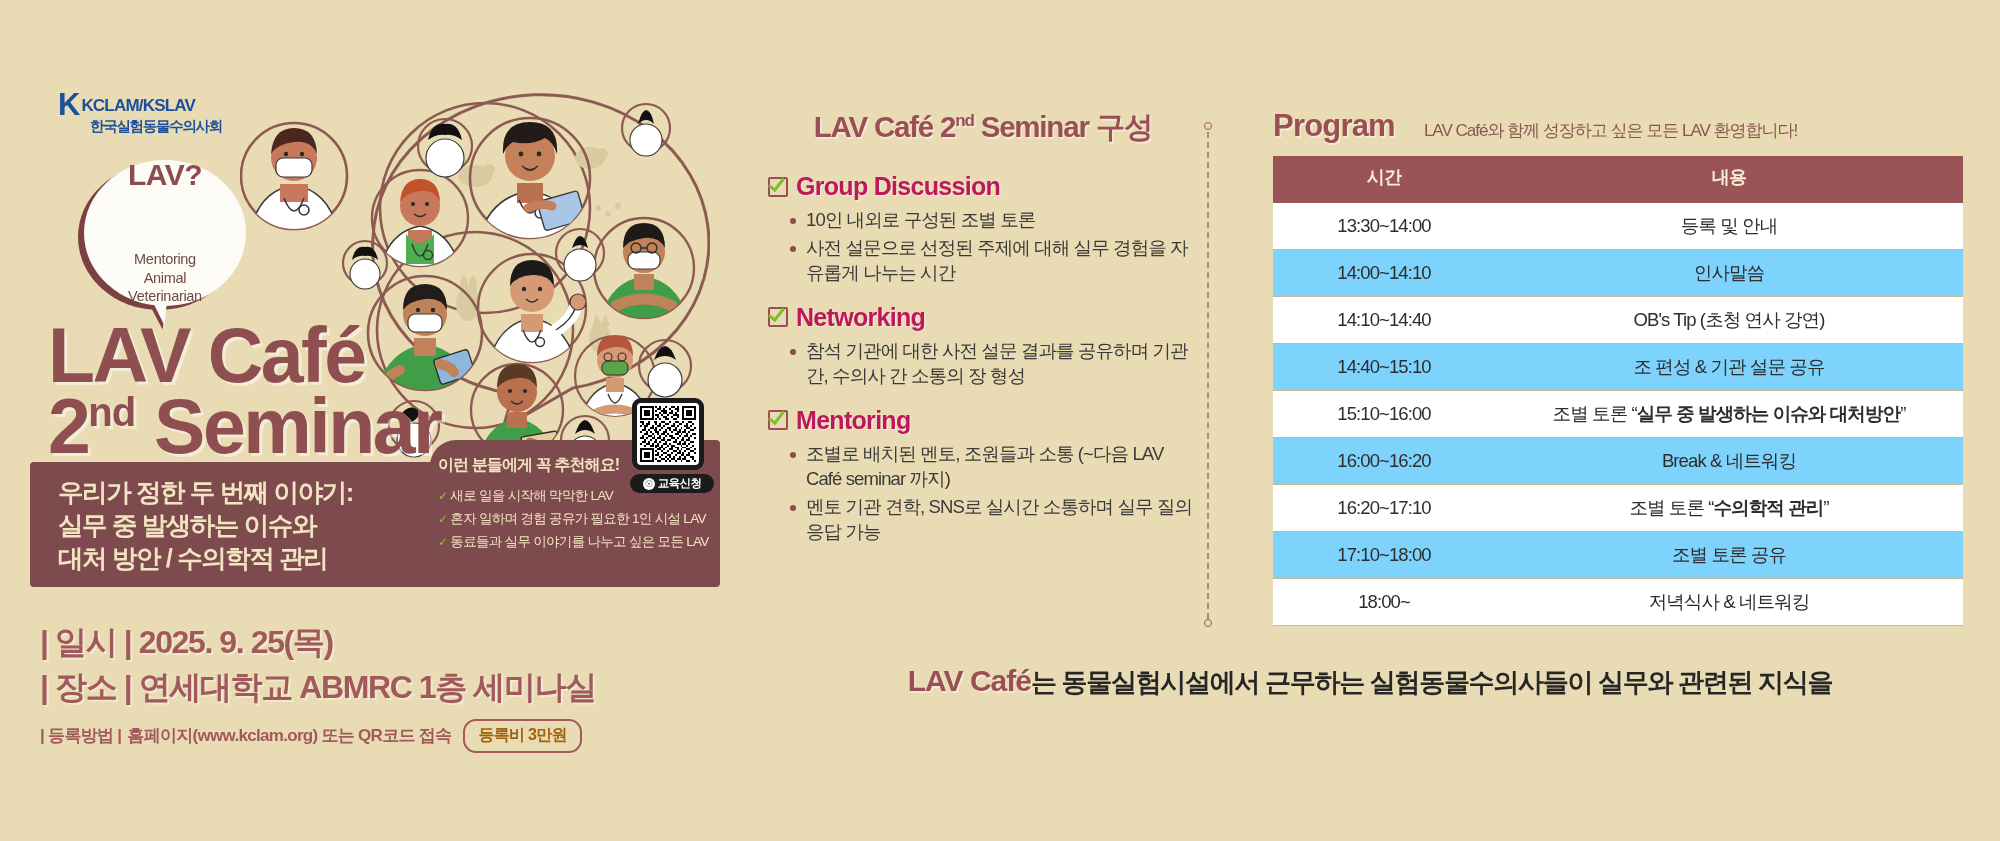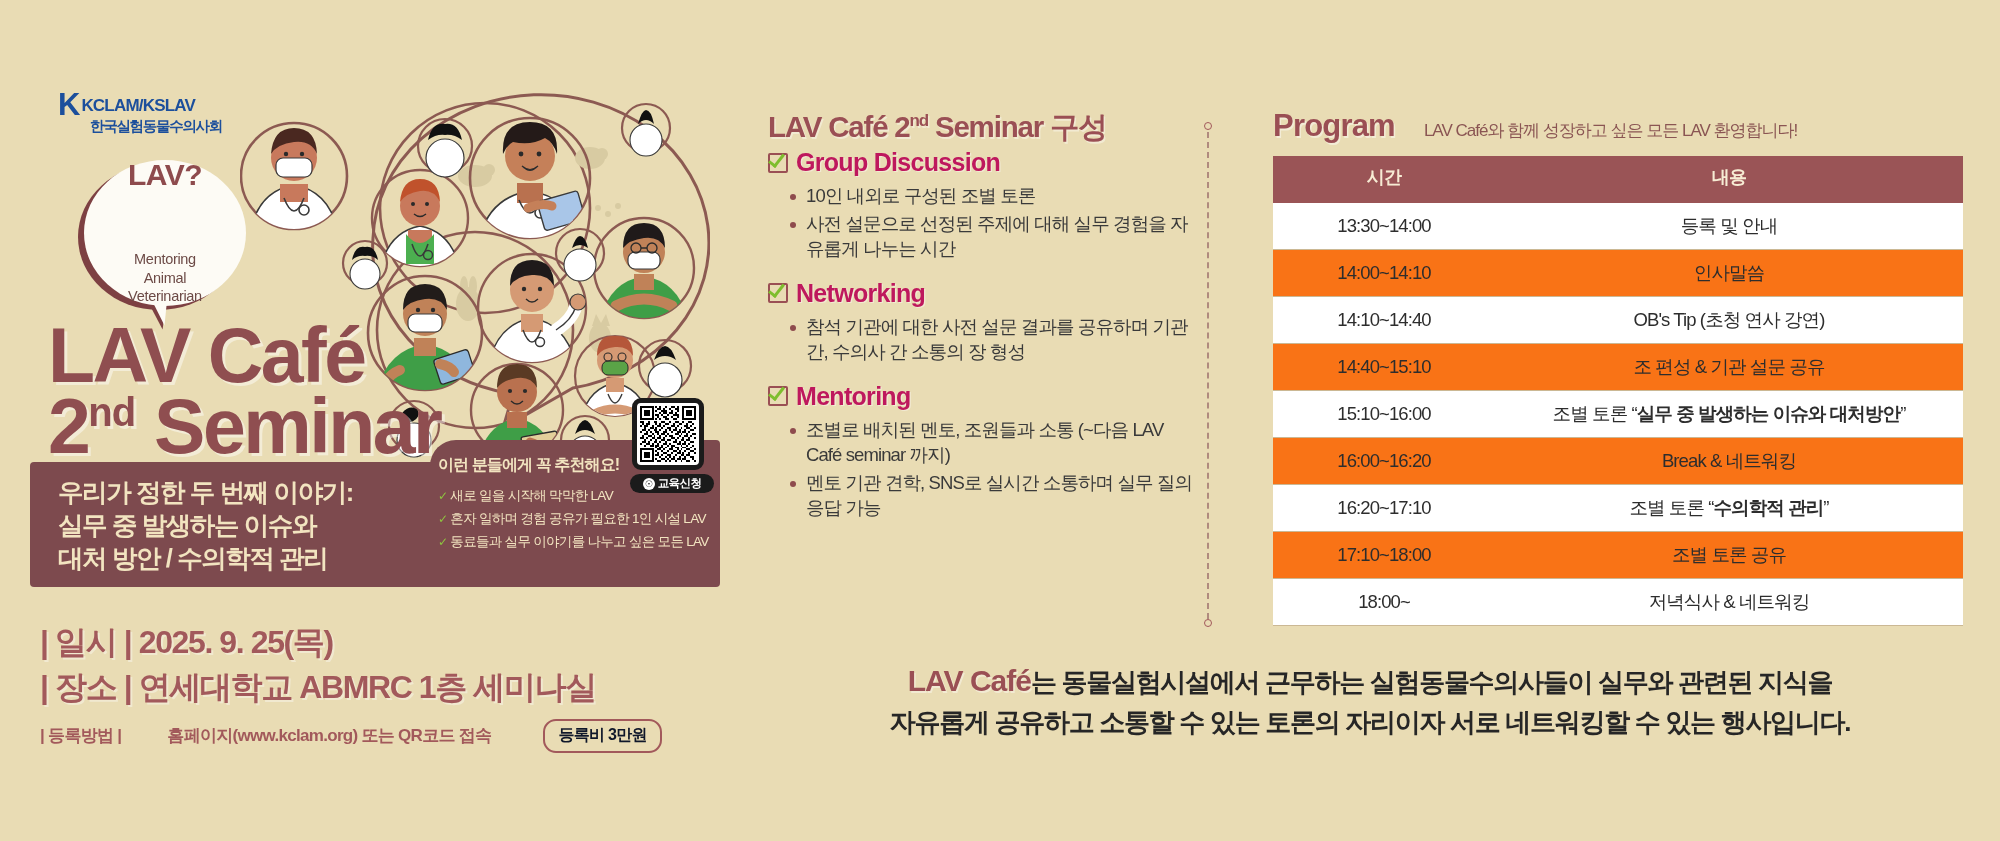--- a/index.html
+++ b/index.html
@@ -235,31 +235,30 @@
     white-space: nowrap;
   }
   .info-small {
     margin-top: 8px;
     font-size: 17px;
     font-weight: bold;
     letter-spacing: -0.7px;
     white-space: nowrap;
     display: flex;
     align-items: center;
-    gap: 40px;
   }
   #fee-pill {
     display: inline-block;
     margin-left: 12px;
     padding: 4px 13px 5px;
     border: 2px solid #a2595b;
     border-radius: 13px;
     font-size: 16px;
     font-weight: bold;
-    color: #0f172a;
+    color: #a16207;
     letter-spacing: -0.7px;
   }
 
   
   #illus {
     position: absolute;
     left: 240px; top: 58px;
     width: 470px; height: 400px;
     pointer-events: none;
   }
@@ -292,21 +291,23 @@
   #mid-col {
     position: absolute;
     left: 768px; top: 108px;
     width: 430px;
   }
   #mid-title {
     font-size: 29.5px;
     font-weight: bold;
     color: #9a4f54;
     letter-spacing: -1.2px;
+    margin-bottom: 24px;
     text-shadow: 1.5px 1.5px 0 rgba(255,255,255,0.4);
+    text-align: center;
   }
   #mid-title sup { font-size: 17px; vertical-align: super; }
   .sec {
     margin-bottom: 17px;
   }
   .sec-head {
     display: flex;
     align-items: center;
     gap: 8px;
     font-size: 25px;
@@ -394,21 +395,21 @@
     color: #2d2d2d;
     letter-spacing: -0.9px;
     padding: 10px 0 11px;
     border-bottom: 1.5px solid #cbb894;
   }
   #prog-table td.c-time {
     text-align: center;
   }
   #prog-table td.c-desc { text-align: center; }
   #prog-table tr.odd td { background: #ffffff; }
-  #prog-table tr.even td { background: #f97316; }
+  #prog-table tr.even td { background: #7dd3fc; }
   #prog-table td b { font-weight: bold; }
 
   
   #bottom-note {
     position: absolute;
     left: 760px; top: 658px;
     width: 1220px;
     text-align: center;
     font-size: 26px;
     color: #262626;
@@ -1031,16 +1032,15 @@
             <td class="c-desc">저녁식사 &amp; 네트워킹</td>
           </tr>
         </tbody>
     </table>
   </div>
 
   <div id="bottom-note">
     <div>
       <span class="bn-brand">LAV Café</span><span>는 동물실험시설에서 근무하는 실험동물수의사들이 실무와 관련된 지식을</span>
     </div>
-    <div>자유롭게 공유하고 소통할 수 있는 토론의 자리이자 서로 네트워킹할 수 있는 행사입니다.</div>
   </div>
 
 </div>
 
 </body></html>

